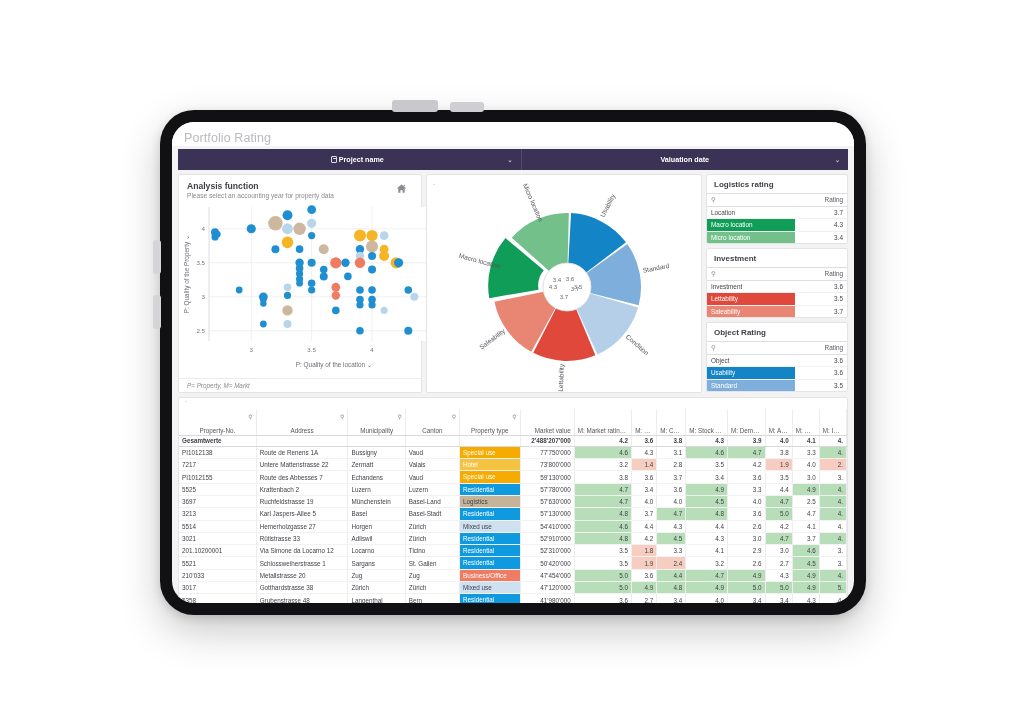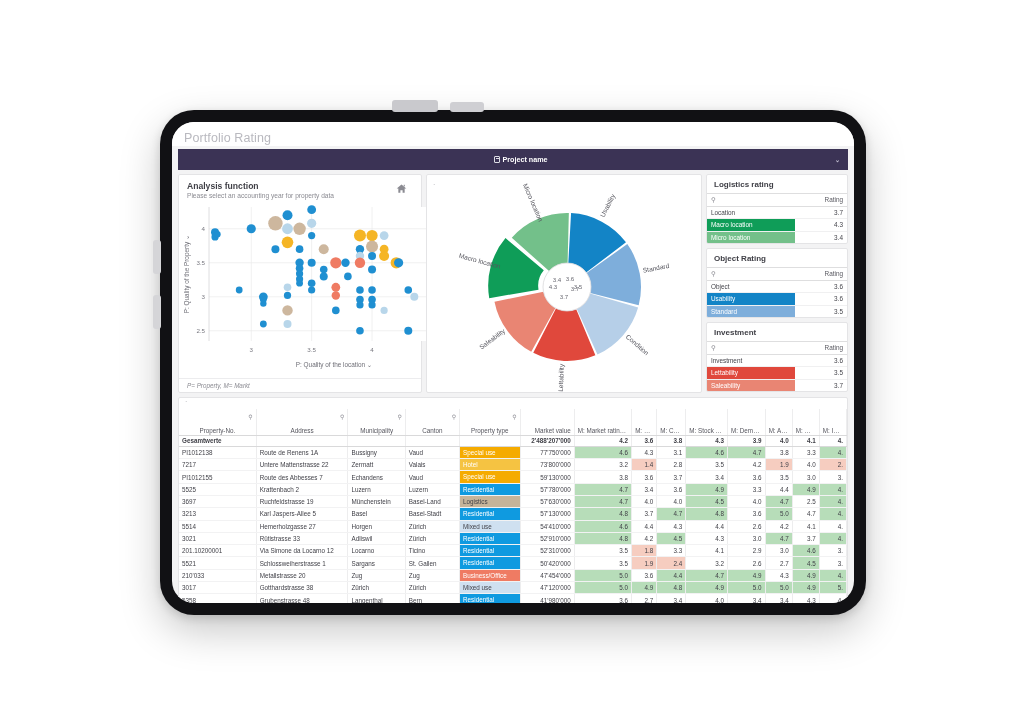--- a/index.html
+++ b/index.html
@@ -152,20 +152,26 @@
 
     <div class="screen">
 
       <div class="app-title">Portfolio Rating</div>
 
       <div class="navbar">
         <div class="nav-cell">
           <span class="nav-lbl">
             <span class="mini-icon"></span>
             <span>Project name</span>
+          </span>
+          <span class="chev">⌄</span>
+        </div>
+        <div class="nav-cell">
+          <span class="nav-lbl">
+            <span>Valuation date</span>
           </span>
           <span class="chev">⌄</span>
         </div>
       </div>
 
       <div class="top-row">
 
         <div class="card card-analysis">
           <div class="an-title">Analysis function</div>
           <div class="an-sub">Please select an accounting year for property data</div>
@@ -317,20 +323,50 @@
                   </tr>
                   <tr>
                     <td class="lab" style="background: rgb(115, 192, 138); color: rgb(255, 255, 255);">Micro location</td>
                     <td class="val">3.4</td>
                   </tr>
                 </tbody>
             </table>
           </div>
 
           <div class="rpanel">
+            <div class="rp-title">Investment</div>
+            <table class="rp-table">
+              <thead>
+                  <tr class="rp-head">
+                <th class="th-search"><span class="sw-icon">⚲</span></th>
+                <th class="th-rating">Rating</th>
+              </tr>
+                </thead>
+              <tbody>
+                  <tr>
+                    <td class="lab">Investment</td>
+                    <td class="val">3.6</td>
+                  </tr>
+                  <tr>
+                    <td class="lab" style="background: rgb(224, 72, 60); color: rgb(255, 255, 255);">Lettability</td>
+                    <td class="val">3.5</td>
+                  </tr>
+                  <tr>
+                    <td class="lab" style="background: rgb(233, 133, 115); color: rgb(255, 255, 255);">Saleability</td>
+                    <td class="val">3.7</td>
+                  </tr>
+                  <tr>
+                    <td class="lab" style="background: rgb(242, 178, 165); color: rgb(255, 255, 255);">Income risk</td>
+                    <td class="val">-</td>
+                  </tr>
+                </tbody>
+            </table>
+          </div>
+
+          <div class="rpanel">
             <div class="rp-title">Object Rating</div>
             <table class="rp-table">
               <thead>
                   <tr class="rp-head">
                 <th class="th-search"><span class="sw-icon">⚲</span></th>
                 <th class="th-rating">Rating</th>
               </tr>
                 </thead>
               <tbody>
                   <tr>
@@ -341,50 +377,20 @@
                     <td class="lab" style="background: rgb(19, 132, 198); color: rgb(255, 255, 255);">Usability</td>
                     <td class="val">3.6</td>
                   </tr>
                   <tr>
                     <td class="lab" style="background: rgb(126, 174, 219); color: rgb(255, 255, 255);">Standard</td>
                     <td class="val">3.5</td>
                   </tr>
                   <tr>
                     <td class="lab" style="background: rgb(182, 207, 232); color: rgb(255, 255, 255);">Condition</td>
                     <td class="val">3.7</td>
-                  </tr>
-                </tbody>
-            </table>
-          </div>
-
-          <div class="rpanel">
-            <div class="rp-title">Investment</div>
-            <table class="rp-table">
-              <thead>
-                  <tr class="rp-head">
-                <th class="th-search"><span class="sw-icon">⚲</span></th>
-                <th class="th-rating">Rating</th>
-              </tr>
-                </thead>
-              <tbody>
-                  <tr>
-                    <td class="lab">Investment</td>
-                    <td class="val">3.6</td>
-                  </tr>
-                  <tr>
-                    <td class="lab" style="background: rgb(224, 72, 60); color: rgb(255, 255, 255);">Lettability</td>
-                    <td class="val">3.5</td>
-                  </tr>
-                  <tr>
-                    <td class="lab" style="background: rgb(233, 133, 115); color: rgb(255, 255, 255);">Saleability</td>
-                    <td class="val">3.7</td>
-                  </tr>
-                  <tr>
-                    <td class="lab" style="background: rgb(242, 178, 165); color: rgb(255, 255, 255);">Income risk</td>
-                    <td class="val">-</td>
                   </tr>
                 </tbody>
             </table>
           </div>
 
         </div>
       </div>
 
       <div class="tbl-card">
         <div class="tbl-topbar">·</div>

